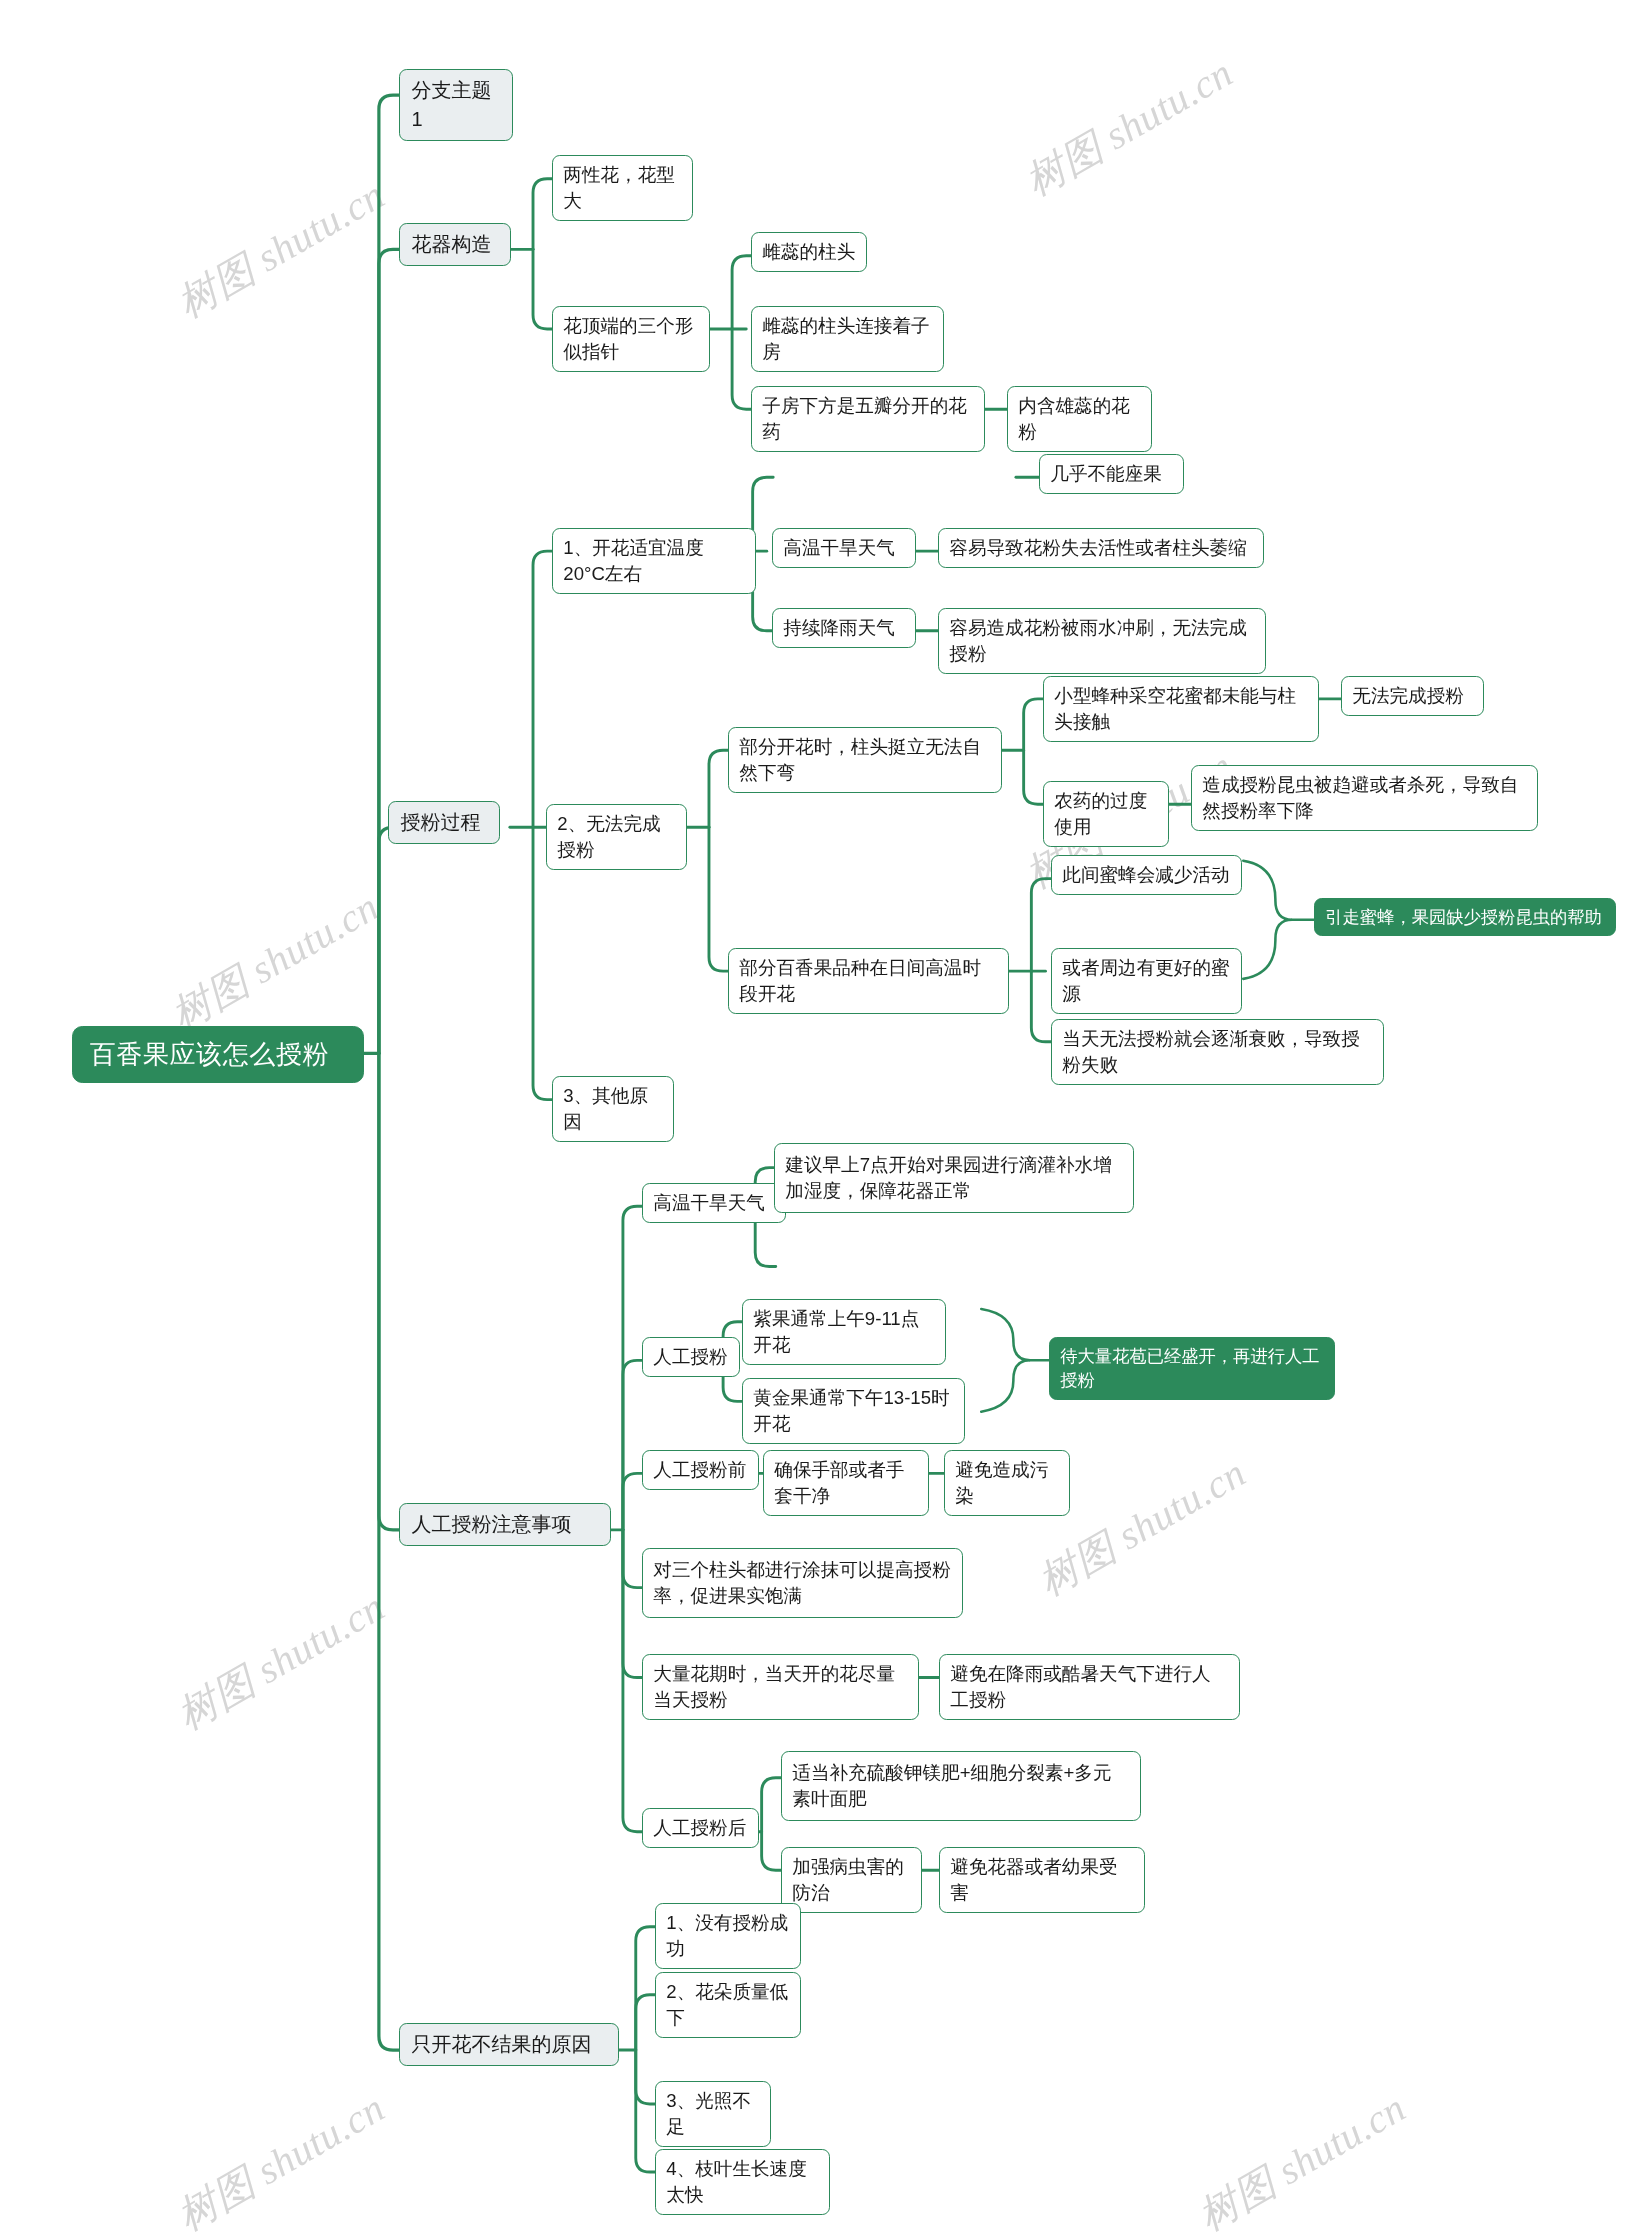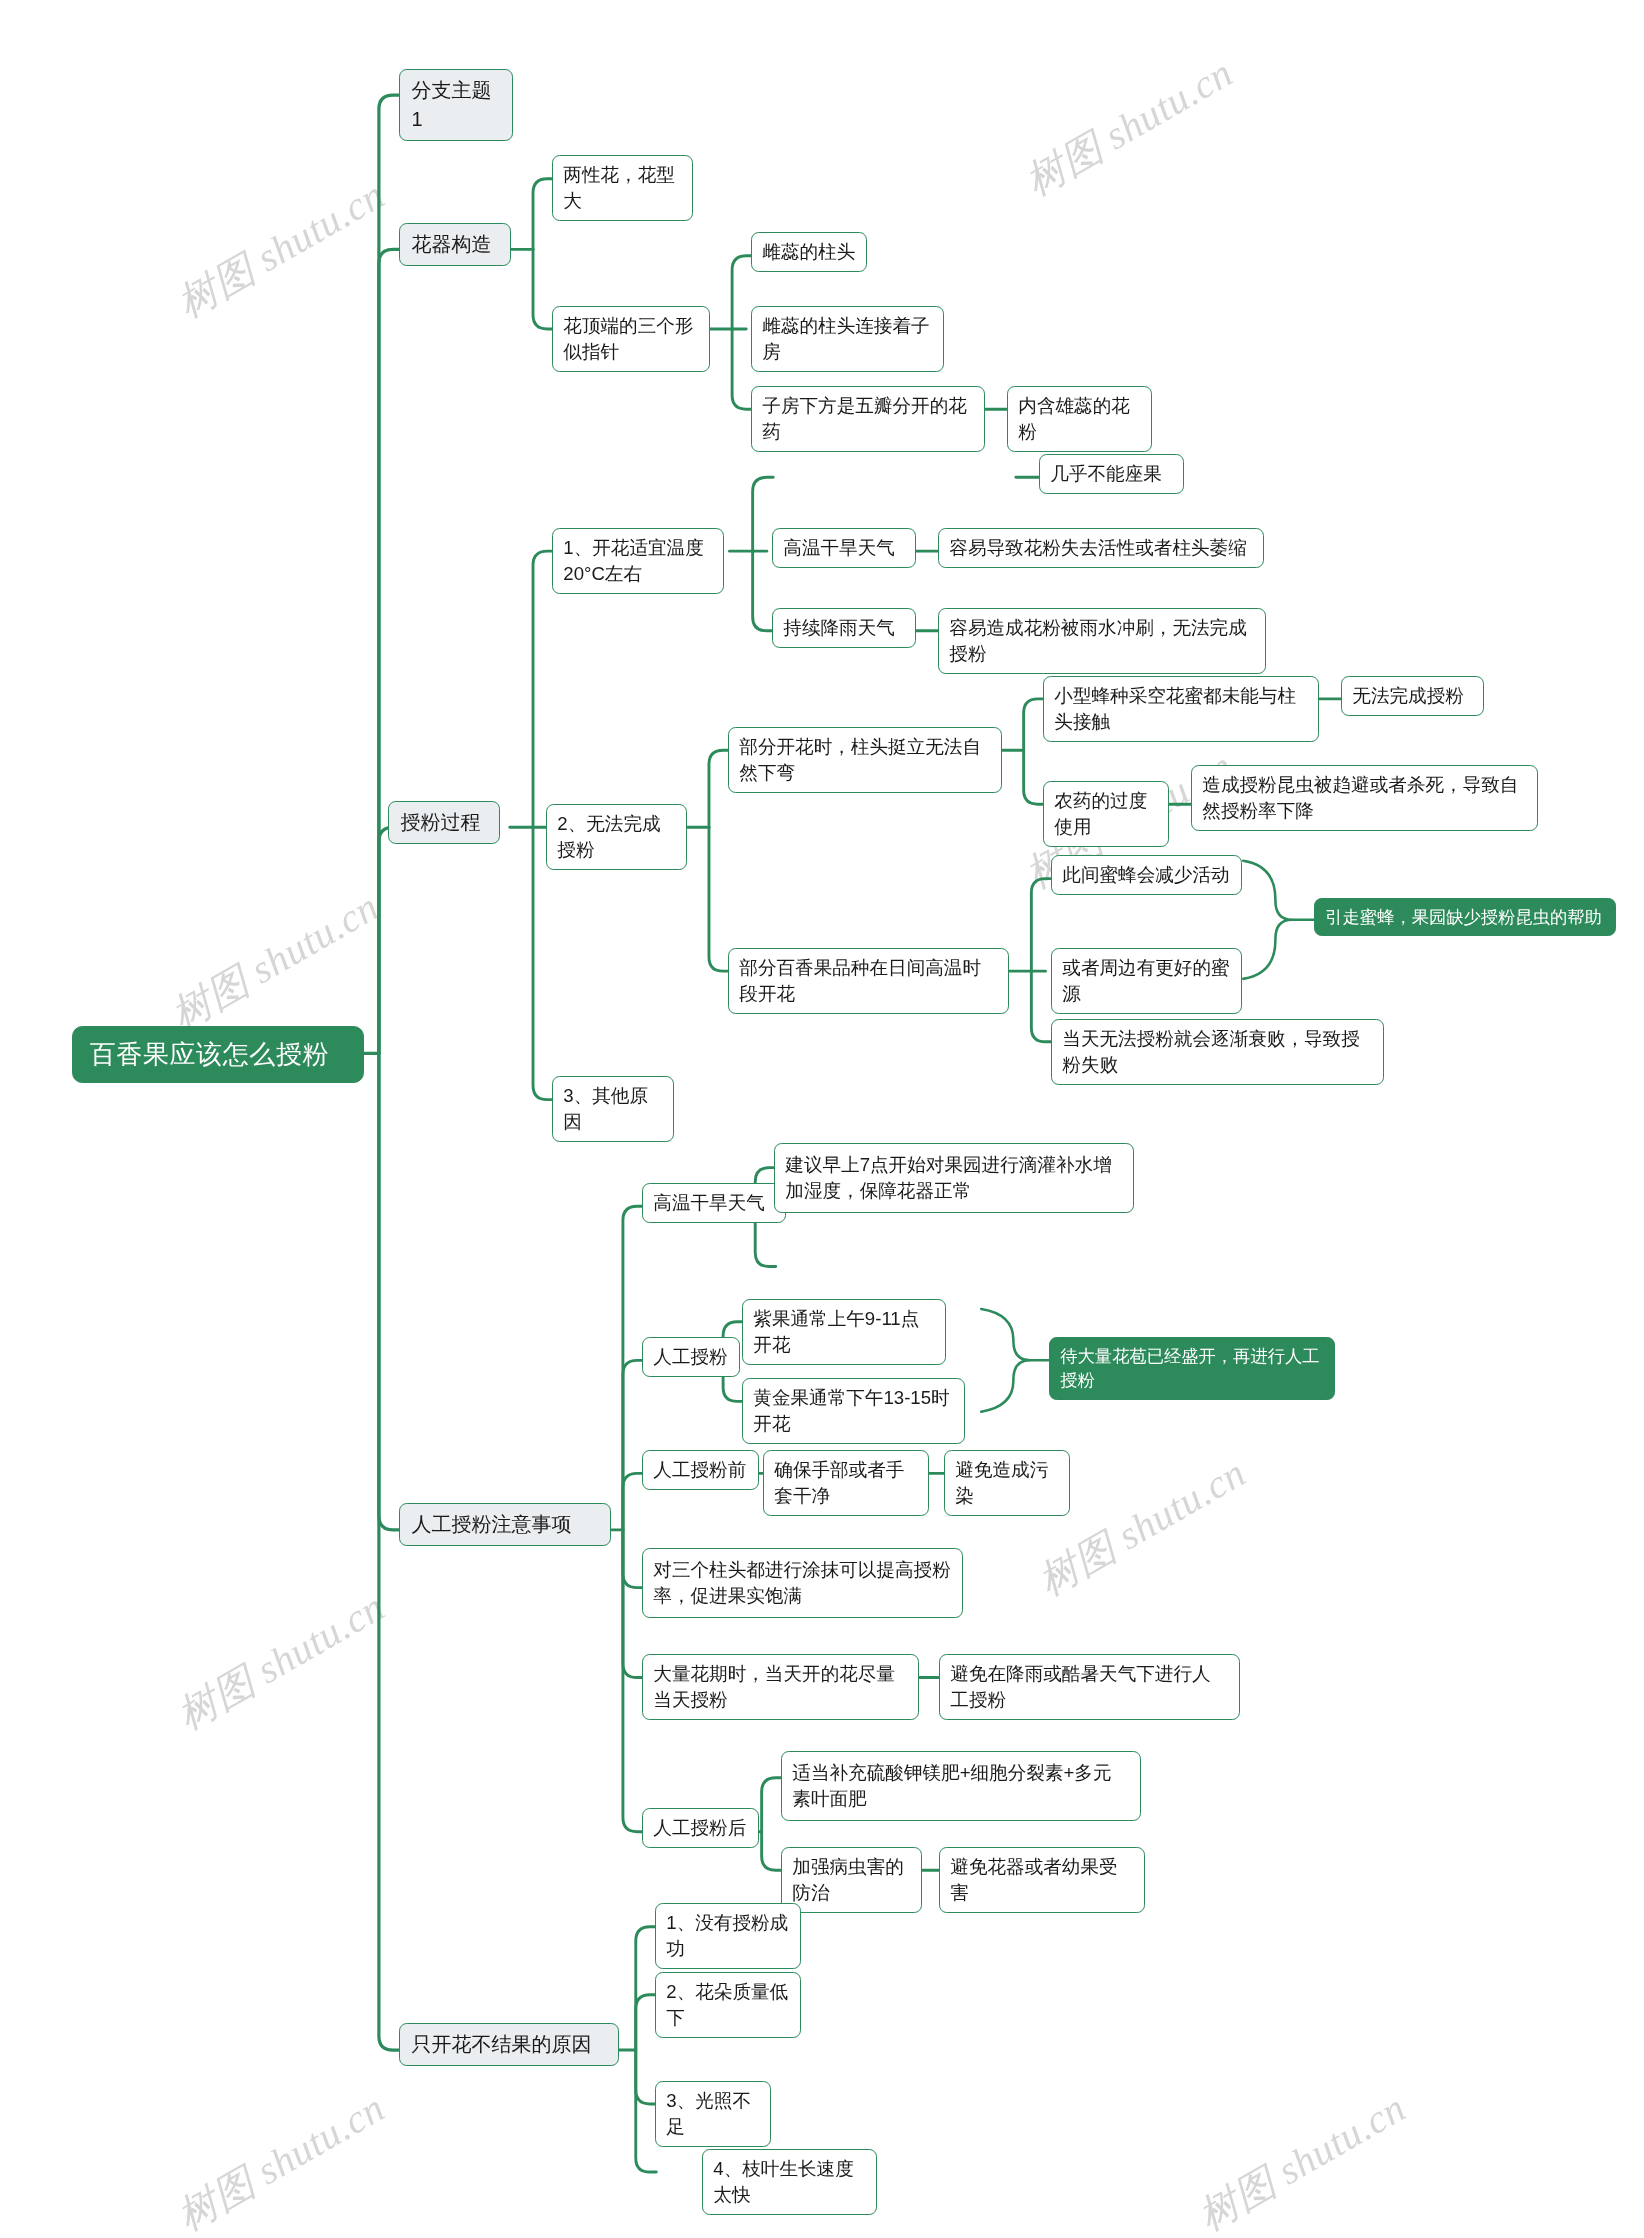--- a/index.html
+++ b/index.html
@@ -228,21 +228,21 @@
     <span class="txt">子房下方是五瓣分开的花药</span>
   </div>
   <div class="node n-white" style="left:1007px; top:386px; width:145px;">
     <span class="txt">内含雄蕊的花粉</span>
   </div>
 
   <div class="node n-l1" style="left:388px; top:801px; width:112px;">
     <span class="txt">授粉过程</span>
   </div>
 
-  <div class="node n-white" style="left:552px; top:528px; width:172px;">
+  <div class="node n-white" style="left:552px; top:528px; width:204px;">
     <span class="txt">1、开花适宜温度20°C左右</span>
   </div>
   <div class="node n-white" style="left:1039px; top:454px; width:145px;">
     <span class="txt">几乎不能座果</span>
   </div>
   <div class="node n-white" style="left:772px; top:528px; width:144px;">
     <span class="txt">高温干旱天气</span>
   </div>
   <div class="node n-white" style="left:938px; top:528px; width:326px;">
     <span class="txt">容易导致花粉失去活性或者柱头萎缩</span>
@@ -357,18 +357,18 @@
   </div>
   <div class="node n-white" style="left:655px; top:1903px; width:146px;">
     <span class="txt">1、没有授粉成功</span>
   </div>
   <div class="node n-white" style="left:655px; top:1972px; width:146px;">
     <span class="txt">2、花朵质量低下</span>
   </div>
   <div class="node n-white" style="left:655px; top:2081px; width:116px;">
     <span class="txt">3、光照不足</span>
   </div>
-  <div class="node n-white" style="left:655px; top:2149px; width:175px;margin-left:47px;">
+  <div class="node n-white" style="left:655px; top:2149px; width:175px;">
     <span class="txt">4、枝叶生长速度太快</span>
   </div>
 
 </div>
 
 
 </body></html>

